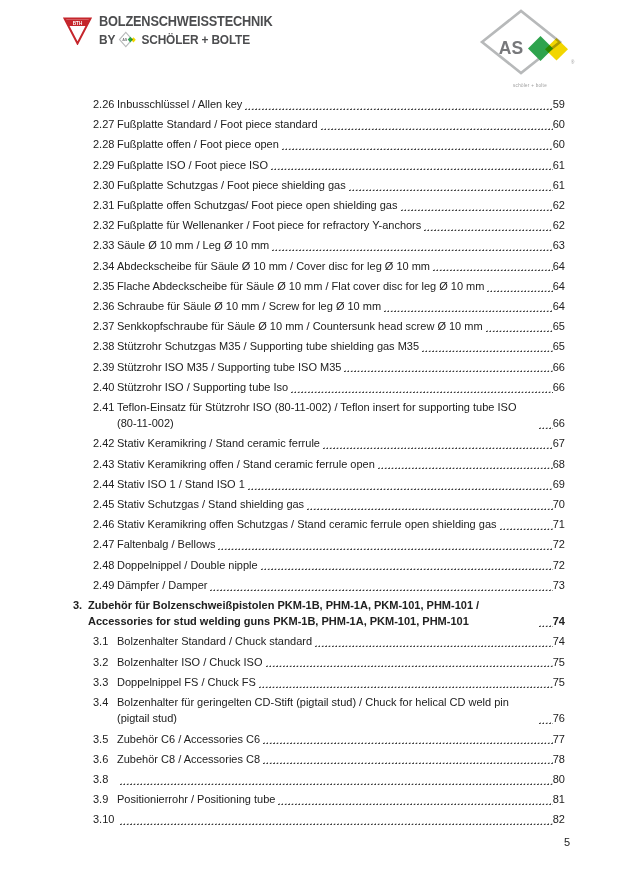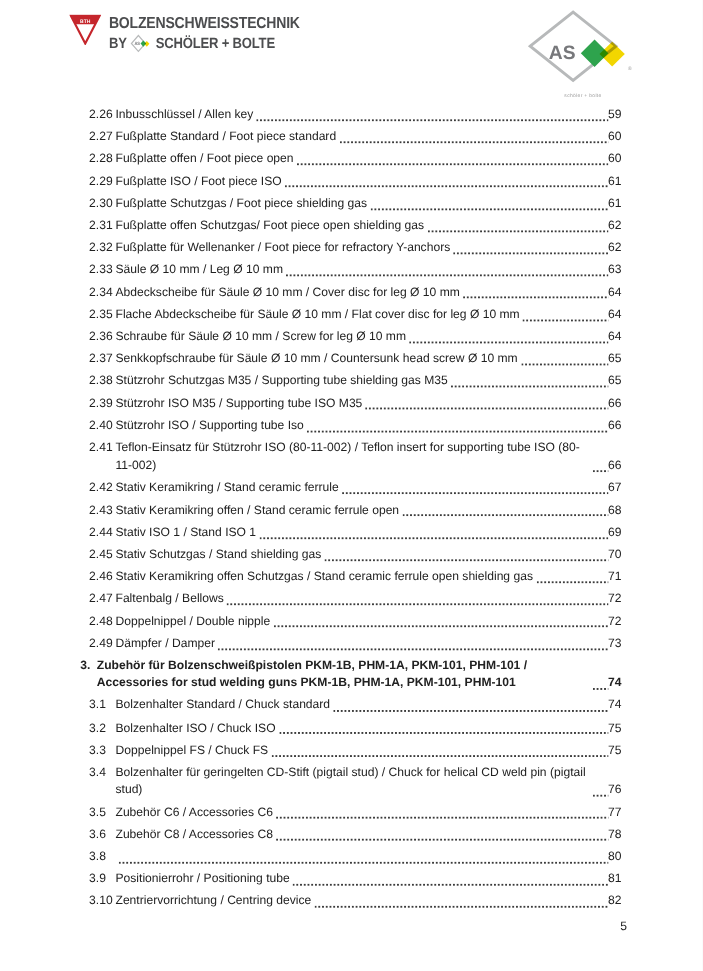--- a/index.html
+++ b/index.html
@@ -12,31 +12,31 @@
     --text-black:#212121;
   }
   *{box-sizing:border-box;margin:0;padding:0}
   html,body{background:#e9e9e9}
   body{font-family:"Liberation Sans", sans-serif;}
   .sheet{
     position:relative;width:639px;height:883px;background:#ffffff;
     margin:0 auto;overflow:hidden;color:var(--text-black);
   }
   
-  .brand{position:absolute;left:63px;top:13px;display:flex;gap:7px;align-items:flex-start}
+  .brand{position:absolute;left:63px;top:13px;display:flex;gap:7px;align-items:center}
   .brand-text{transform:scaleX(.88);transform-origin:left top;color:var(--brand-gray)}
   .brand-line1{font-size:14.5px;font-weight:bold;letter-spacing:-.2px;line-height:17px}
   .brand-line2{font-size:13.5px;font-weight:bold;letter-spacing:-.2px;display:flex;align-items:center;gap:4px;line-height:17px;margin-top:1px}
   .as-logo{position:absolute;left:478px;top:8px;width:104px;text-align:center}
   .as-tagline{font-size:4.5px;color:#9a9a9a;letter-spacing:.3px;margin-top:1px}
   
   .toc{position:absolute;left:73px;top:96px;right:74px;font-size:11px;line-height:16.2px}
   .entry{display:flex;margin-bottom:4px}
   .entry .num{flex:none;width:24px}
-  .entry{margin-left:8px}
+  .entry{margin-left:20px}
   .entry.section{margin-left:0;margin-top:2px}
   .entry.section .num{width:15px}
   .entry .text{flex:0 1 auto;min-width:0}
   .entry .en{}
   .entry.section{font-weight:bold}
   .leader{
     flex:1 1 14px;min-width:14px;align-self:flex-end;height:5px;margin:0 0 1.5px 3px;
     background-image:radial-gradient(circle at 1px 3.4px,#3a3a3a 0.85px,transparent 1.05px);
     background-size:3.4px 5px;background-repeat:repeat-x;
   }
@@ -274,20 +274,19 @@
     <span class="page-col">80</span>
   </div>
       <div class="entry">
     <span class="num">3.9</span>
     <span class="text"><span class="de">Positionierrohr / </span><span class="en">Positioning tube</span></span>
     <span class="leader"></span>
     <span class="page-col">81</span>
   </div>
       <div class="entry">
     <span class="num">3.10</span>
-    <span class="text"><span class="de">Zentriervorrichtung / </span><span class="en">Centring device</span></span>
     <span class="leader"></span>
     <span class="page-col">82</span>
   </div>
     </main>
 
   <div class="folio">5</div>
 </div>
 
 </body></html>

